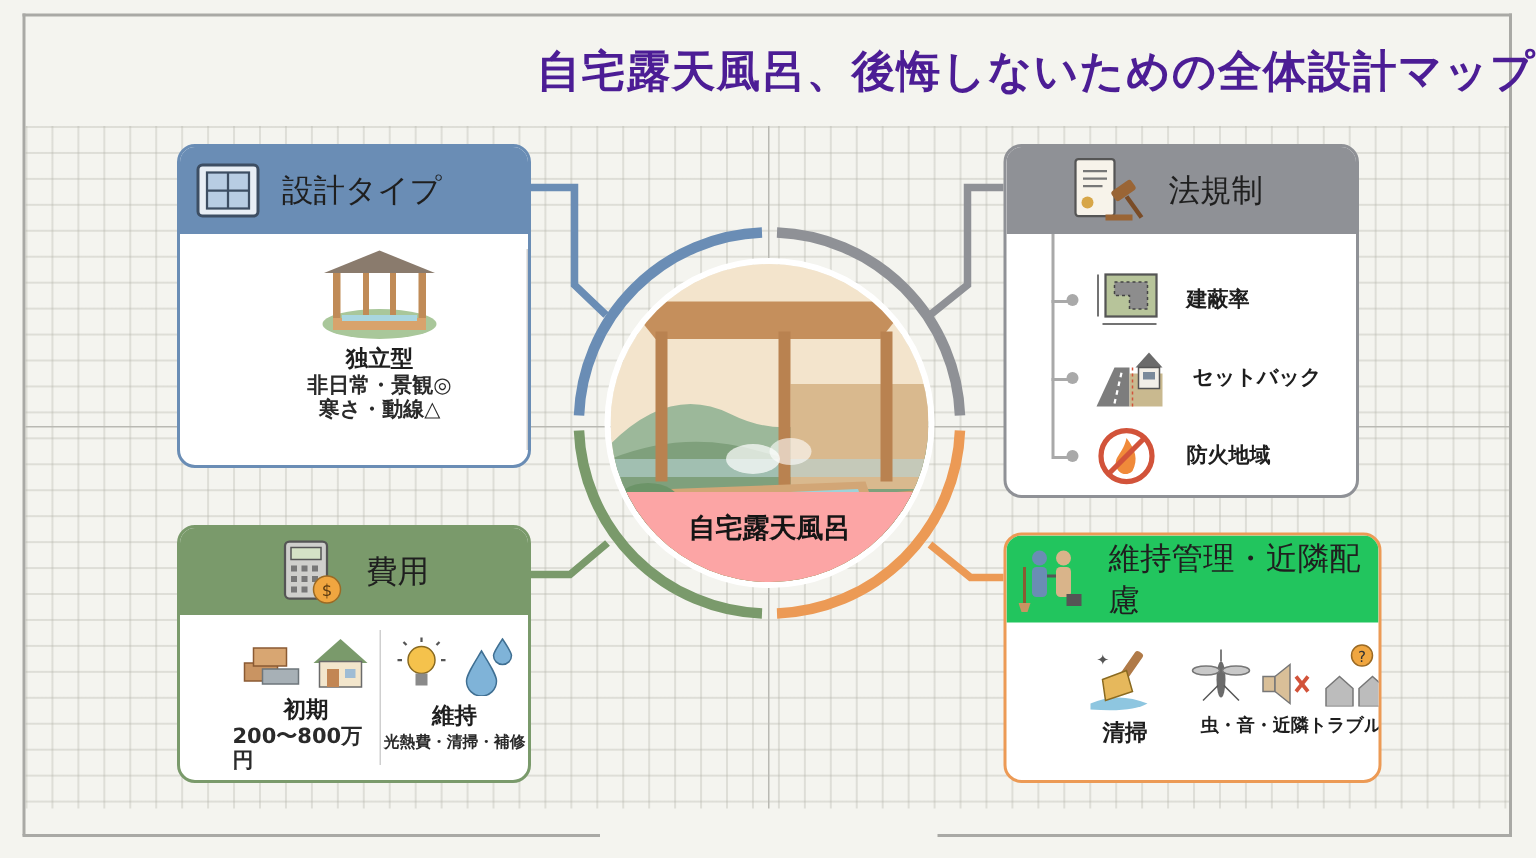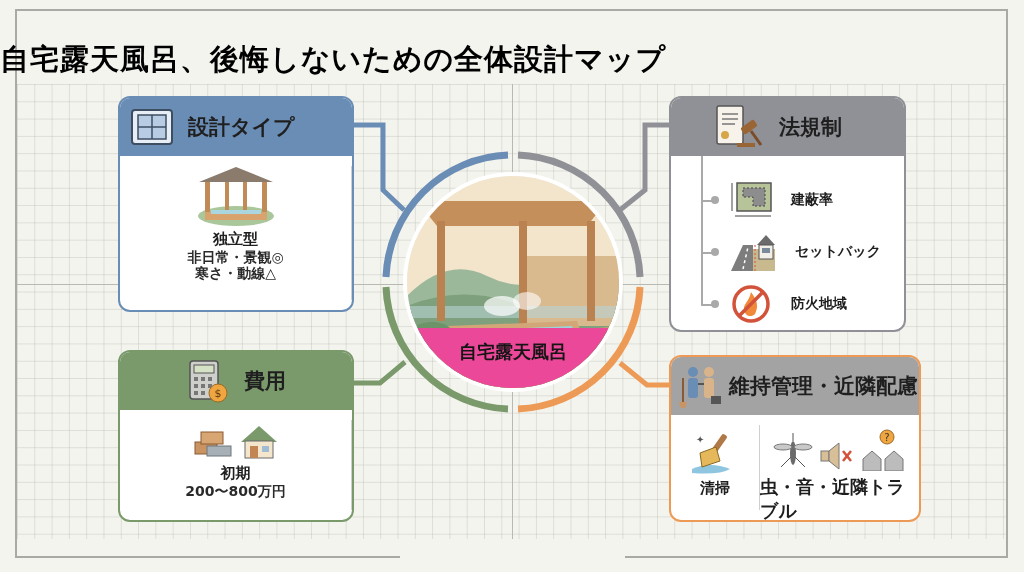--- a/index.html
+++ b/index.html
@@ -11,52 +11,52 @@
   .frame-bottom-r { position: absolute; left: 625px; top: 556px; width: 383px; height: 2px; background: #a9a9a5; }
 
   .grid { position: absolute; left: 17px; top: 84px; width: 989px; height: 455px;
     background-image:
       linear-gradient(to right, rgba(180,180,170,0.35) 1px, transparent 1px),
       linear-gradient(to bottom, rgba(180,180,170,0.35) 1px, transparent 1px);
     background-size: 17.3px 17.3px; }
   .grid-mid-h { position: absolute; left: 17px; top: 284px; width: 989px; height: 1px; background: #b9b9b3; }
   .grid-mid-v { position: absolute; left: 512px; top: 84px; width: 1px; height: 455px; background: #b9b9b3; }
 
-  .title { position: absolute; left: 0; top: 40px; width: 1024px; text-align: left; font-size: 29px; font-weight: bold; letter-spacing: 1px; color: #000000; }
+  .title { position: absolute; left: 0; top: 28px; width: 1024px; text-align: right; font-size: 29px; font-weight: bold; letter-spacing: 1px; color: #4c1d95; }
 
   .card { position: absolute; background: #ffffff; border-radius: 12px; overflow: hidden; border: 2px solid; }
   .card-head { height: 58px; display: flex; align-items: center; padding-left: 10px; gap: 14px; }
-  .card-head .label { font-size: 21px; font-weight: bold; color: #1f1f1f; }
-  .card-body { position: relative; height: calc(100% - 58px); display: flex; }
+  .card-head .label { font-size: 21px; font-weight: normal; color: #1f1f1f; }
+  .card-body { position: relative; height: calc(100% - 58px); display: flex; margin-left: 35px; }
   .col { flex: 1; display: flex; flex-direction: column; align-items: center; justify-content: flex-start; padding-top: 8px; }
   .divider { width: 1px; background: #cfcfcf; margin: 10px 0; }
   .sub-title { font-size: 15px; font-weight: bold; margin-top: 4px; }
   .sub-line { font-size: 14px; font-weight: bold; line-height: 16px; color: #2a2a2a; }
 
   
   .card-design { left: 118px; top: 96px; width: 236px; height: 216px; border-color: #6a8db5; }
   .card-design .card-head { background: #6a8db5; }
   .card-law { left: 669px; top: 96px; width: 237px; height: 236px; border-color: #8f9196; }
   .card-law .card-head { background: #8f9196; padding-left: 42px; }
   .card-cost { left: 118px; top: 350px; width: 236px; height: 172px; border-color: #7a9a6b; }
   .card-cost .card-head { background: #7a9a6b; justify-content: center; padding-left: 0; }
   .card-maint { left: 669px; top: 355px; width: 252px; height: 167px; border-color: #ec9a55; }
-  .card-maint .card-head { background: #a3a3a3; padding-left: 8px; gap: 6px; }
+  .card-maint .card-head { background: #22c55e; padding-left: 8px; gap: 16px; }
 
   .law-list { position: relative; padding: 18px 0 14px 30px; border-radius: 23px; }
   .law-list .tree { position: absolute; left: 30px; top: 0; width: 2px; height: 148px; background: #a9a9a9; }
   .law-item { position: relative; display: flex; align-items: center; height: 52px; padding-left: 18px; gap: 18px; }
   .law-item .branch { position: absolute; left: 0; top: 50%; width: 14px; height: 2px; background: #a9a9a9; }
   .law-item .dot { position: absolute; left: 10px; top: calc(50% - 4px); width: 8px; height: 8px; border-radius: 50%; background: #a9a9a9; }
   .law-item .text { font-size: 14px; font-weight: bold; }
 
   
   .center { position: absolute; left: 380px; top: 149px; width: 266px; height: 266px; }
   .photo { position: absolute; left: 23px; top: 23px; width: 220px; height: 220px; border-radius: 50%; overflow: hidden; border: 4px solid #ffffff; }
-  .photo-label { position: absolute; left: 0; bottom: 0; width: 100%; height: 60px; background: #ec4899; display: flex; justify-content: center; padding-top: 12px; font-size: 18px; font-weight: bold; color: #151515; }
+  .photo-label { position: absolute; left: 0; bottom: 0; width: 100%; height: 60px; background: #fca5a5; display: flex; justify-content: center; padding-top: 12px; font-size: 18px; font-weight: bold; color: #151515; }
 
   svg { display: block; }
 </style>
 </head>
 <body>
 
 <div class="frame"></div>
 <div class="frame-bottom-l"></div>
 <div class="frame-bottom-r"></div>
 <div class="grid"></div>
@@ -236,20 +236,45 @@
             <rect x="6" y="17" width="28" height="17" fill="#f3e6cc" stroke="#6b6b6b"></rect>
             <rect x="11" y="22" width="8" height="12" fill="#c28654"></rect>
             <rect x="23" y="22" width="7" height="6" fill="#9fbcd4"></rect>
           </svg>
         </span>
       </div>
       <div class="sub-title">初期</div>
       <div class="sub-line">200〜800万円</div>
     </div>
     <div class="divider"></div>
+    <div class="col" style="padding-top:14px">
+      <div style="display:flex;gap:8px">
+        <span>
+          <svg width="36" height="40" viewBox="0 0 36 40">
+            <circle cx="18" cy="16" r="9" fill="#f5c24c" stroke="#8a6a20"></circle>
+            <rect x="14" y="25" width="8" height="8" fill="#8a8a8a"></rect>
+            <g stroke="#555" stroke-width="1.5">
+              <line x1="18" y1="1" x2="18" y2="4"></line>
+                <line x1="5" y1="16" x2="2" y2="16"></line>
+                <line x1="31" y1="16" x2="34" y2="16"></line>
+              <line x1="8" y1="6" x2="6" y2="4"></line>
+                <line x1="28" y1="6" x2="30" y2="4"></line>
+            </g>
+          </svg>
+        </span>
+        <span>
+          <svg width="36" height="40" viewBox="0 0 36 40">
+            <path d="M14 10 C20 20 24 26 24 30 A10 10 0 0 1 4 30 C4 26 8 20 14 10Z" fill="#7fb3d8" stroke="#3f6f92"></path>
+            <path d="M28 2 C32 8 34 11 34 13 A6 6 0 0 1 22 13 C22 11 24 8 28 2Z" fill="#7fb3d8" stroke="#3f6f92"></path>
+          </svg>
+        </span>
+      </div>
+      <div class="sub-title">維持</div>
+      <div class="sub-line" style="font-size:10.5px">光熱費・清掃・補修</div>
+    </div>
   </div>
 </div>
 
 <div class="card card-maint">
   <div class="card-head">
     <span>
       <svg width="44" height="44" viewBox="0 0 44 44">
         <circle cx="14" cy="8" r="5" fill="#6a8db5"></circle>
         <rect x="9" y="14" width="10" height="20" rx="3" fill="#6a8db5"></rect>
         <circle cx="30" cy="8" r="5" fill="#d9b48a"></circle>
@@ -301,16 +326,16 @@
         </span>
         <span>
           <svg width="46" height="42" viewBox="0 0 46 42">
             <circle cx="26" cy="8" r="7" fill="#f0a640" stroke="#9b6a24"></circle>
             <text x="26" y="12" font-size="10" text-anchor="middle" fill="#333" font-family="DejaVu Sans, sans-serif">?</text>
             <polygon points="2,30 11,22 20,30 20,42 2,42" fill="#bcbcbc" stroke="#777"></polygon>
             <polygon points="24,30 33,22 42,30 42,42 24,42" fill="#bcbcbc" stroke="#777"></polygon>
           </svg>
         </span>
       </div>
-      <div class="sub-title" style="font-size:18px">虫・音・近隣トラブル</div>
+      <div class="sub-title" style="font-size:12px">虫・音・近隣トラブル</div>
     </div>
   </div>
 </div>
 
 </body></html>

